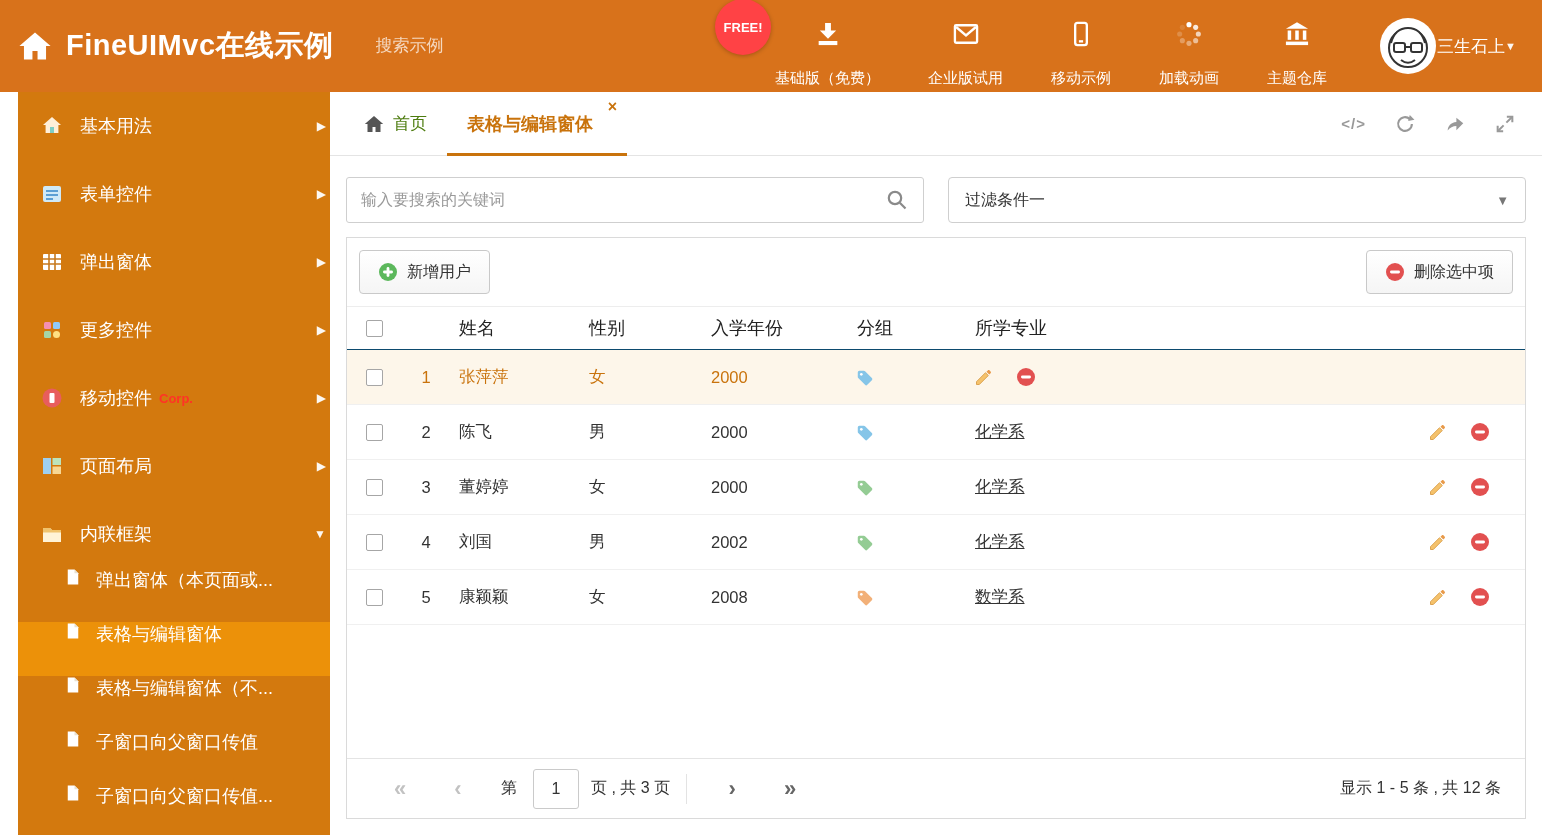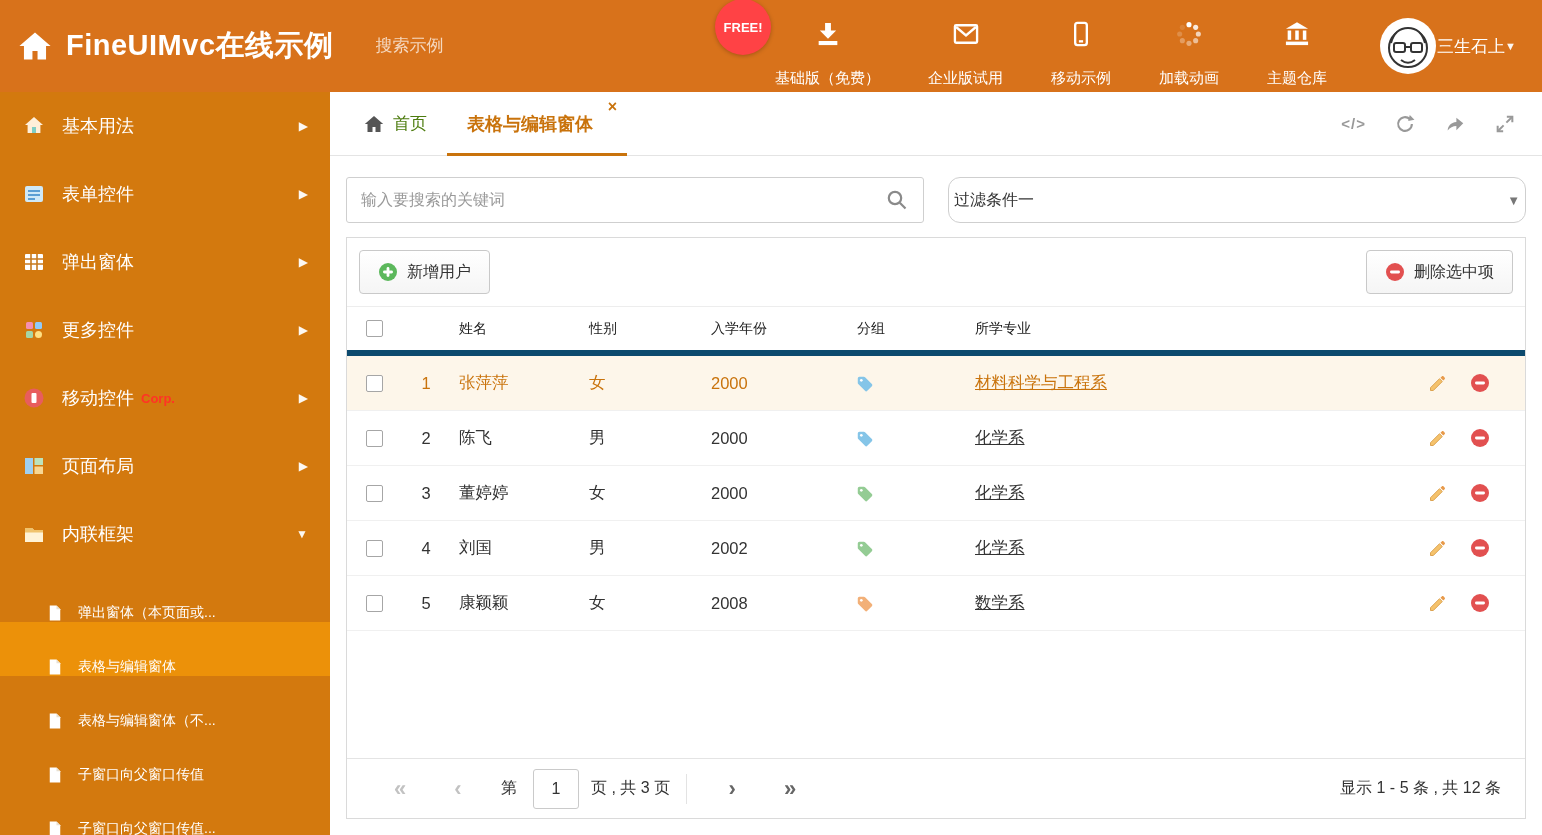--- a/index.html
+++ b/index.html
@@ -20,48 +20,48 @@
   .userbox{display:flex;align-items:center;padding:0 26px 0 28px;cursor:pointer;white-space:nowrap}
   .userbox .uname{font-size:17px}
   .userbox .caret{font-size:11px;opacity:.95}
 
   
   .sidebar{position:absolute;top:92px;left:0;width:330px;bottom:0;background:#D3790E;color:#fff;overflow:hidden}
   .m-item{height:68px;display:flex;align-items:center;padding:0 22px;font-size:18px;cursor:pointer}
   .m-item svg{width:24px;height:24px;margin-right:16px;flex:none}
   .m-item .arrow{margin-left:auto;font-size:12px;opacity:.95}
   .m-item .corp{color:#FF3326;font-size:13px;margin-left:7px;font-weight:bold}
-  .s-item{height:54px;display:flex;align-items:flex-end;padding:0 22px 0 46px;font-size:14px;cursor:pointer}
+  .s-item{height:54px;display:flex;align-items:flex-start;padding:0 22px 0 46px;font-size:18px;cursor:pointer}
   .s-item svg{width:18px;height:18px;margin-right:14px;flex:none}
   .s-item.selected{background:#EC9109}
 
   
   .content{position:absolute;top:92px;left:330px;right:0;bottom:0;background:#fff;display:flex;flex-direction:column}
   .tabbar{height:64px;border-bottom:1px solid #E4E4E4;display:flex;align-items:stretch;padding-left:14px;flex:none}
   .tab{display:flex;align-items:center;gap:9px;padding:0 20px;font-size:17px;color:#4d7c0f;position:relative;cursor:pointer}
   .tab.active{color:#C9730C;font-weight:bold;font-size:18px;padding-right:34px}
   .tab .closex{position:absolute;top:7px;right:10px;font-size:16px;line-height:1;color:#C9730C}
   .tab .underline{position:absolute;left:0;right:0;bottom:-1px;height:3px;background:#C9730C}
   .tabtools{margin-left:auto;display:flex;align-items:center;gap:28px;padding-right:26px;color:#999}
   .tabtools .tool{cursor:pointer;display:flex;align-items:center}
   .codetxt{font-size:15px;font-weight:bold;letter-spacing:1px;color:#999}
 
   .filterrow{display:flex;gap:24px;padding:21px 16px 14px;flex:none}
   .search-box{width:578px;height:46px;border:1px solid #CFCFCF;border-radius:3px;display:flex;align-items:center;padding:0 14px;background:#fff}
   .search-box input{flex:1;border:none;outline:none;font-size:16px;color:#333}
   .search-box input::placeholder{color:#999}
-  .dropdown{flex:1;height:46px;border:1px solid #CFCFCF;border-radius:12px;display:flex;align-items:center;padding:0 5px;font-size:16px;color:#333;cursor:pointer;background:#fff}
+  .dropdown{flex:1;height:46px;border:1px solid #CFCFCF;border-radius:4px;display:flex;align-items:center;padding:0 16px;font-size:16px;color:#333;cursor:pointer;background:#fff}
   .dropdown .caret{margin-left:auto;color:#777;font-size:13px}
 
   .panel{margin:0 16px 16px;border:1px solid #DADADA;flex:1;display:flex;flex-direction:column;min-height:0}
   .toolbar{display:flex;justify-content:space-between;padding:12px;flex:none}
   .btn{height:44px;display:inline-flex;align-items:center;gap:9px;padding:0 18px;border:1px solid #C9C9C9;border-radius:4px;background:linear-gradient(#ffffff,#f5f5f5);font-size:16px;color:#333;cursor:pointer}
 
   .grid{display:grid;grid-template-columns:54px 50px 130px 122px 146px 118px 1fr 104px;align-items:center}
-  .thead{height:50px;border-top:1px solid #EDEDED;border-bottom:6px solid #0c4a6e;font-size:14px;color:#222;flex:none}
+  .thead{height:44px;border-top:1px solid #EDEDED;border-bottom:1px solid #0c4a6e;font-size:18px;color:#222;flex:none}
   .trow{height:55px;border-bottom:1px solid #F0F0F0;font-size:16.5px;color:#333;flex:none;cursor:pointer}
   .trow.selected{background:#FDF6EA;color:#C9730C}
   .trow.selected a.major{color:#C9730C}
   .cell{padding:0 4px;overflow:hidden;white-space:nowrap}
   .c-check{display:flex;justify-content:center}
   .c-num{text-align:center}
   .c-name,.c-col{padding-left:8px}
   .c-tag{padding-left:6px;display:flex;align-items:center}
   a.major{color:#333;text-decoration:underline}
   .checkbox{width:17px;height:17px;border:1px solid #A6A6A6;border-radius:2px;background:#fff;display:inline-block;cursor:pointer}
@@ -151,21 +151,21 @@
       <rect x="15" y="26" width="11" height="9" rx="2" fill="none" stroke="#333" stroke-width="2"></rect>
       <rect x="32" y="26" width="11" height="9" rx="2" fill="none" stroke="#333" stroke-width="2"></rect>
       <line x1="26" y1="30" x2="32" y2="30" stroke="#333" stroke-width="2"></line>
       <path d="M22 43q7 5.5 14 0" fill="none" stroke="#333" stroke-width="2"></path>
     </svg>
     <span class="uname">三生石上</span>
     <span class="caret">▼</span>
   </div>
 </header>
 
-<aside class="sidebar" style="background: rgb(211, 121, 14);">
+<aside class="sidebar" style="background: rgb(211, 121, 14); margin-left: 18px;">
   <div class="m-item">
     <svg viewBox="0 0 24 24">
         <path d="M12 3l9 8h-2.6v8H5.6v-8H3z" fill="#FFEFD9"></path>
         <rect x="10" y="13" width="4" height="6" fill="#7FCEC5"></rect>
       </svg>
     <span>基本用法</span>
     <span class="arrow">▶</span>
   </div>
   <div class="m-item">
     <svg viewBox="0 0 24 24">
@@ -351,21 +351,20 @@
       <div class="cell c-num">1</div>
       <div class="cell c-name">张萍萍</div>
       <div class="cell c-col">女</div>
       <div class="cell c-col">2000</div>
       <div class="cell c-tag" style="color: rgb(133, 197, 232);">
         <svg width="19" height="19" viewBox="0 0 24 24">
             <path d="M21.3 12.7l-8.6-8.6a2 2 0 0 0-1.4-.6H5.5a2 2 0 0 0-2 2v5.8c0 .53.21 1.04.59 1.41l8.6 8.6a2 2 0 0 0 2.83 0l5.8-5.8a2 2 0 0 0-.02-2.81z" fill="currentColor"></path>
             <circle cx="8" cy="8" r="1.7" fill="#fff"></circle>
           </svg>
       </div>
-      <div class="cell c-col"><a class="major" href="#">材料科学与工程系</a></div>
       <div class="cell actions">
         <svg width="21" height="21" viewBox="0 0 24 24">
             <path d="M4 16.8V20h3.2L17.5 9.7l-3.2-3.2z" fill="#F5C26B" stroke="#D79A43" stroke-width="1"></path>
             <path d="M15.4 5.4l3.2 3.2 1.5-1.5c.6-.6.6-1.5 0-2.1l-1.1-1.1c-.6-.6-1.5-.6-2.1 0z" fill="#E89A4A"></path>
           </svg>
         <svg width="20" height="20" viewBox="0 0 20 20">
             <circle cx="10" cy="10" r="9" fill="#E25050"></circle>
             <rect x="5" y="8.6" width="10" height="2.8" rx="1.4" fill="#fff"></rect>
           </svg>
       </div>

